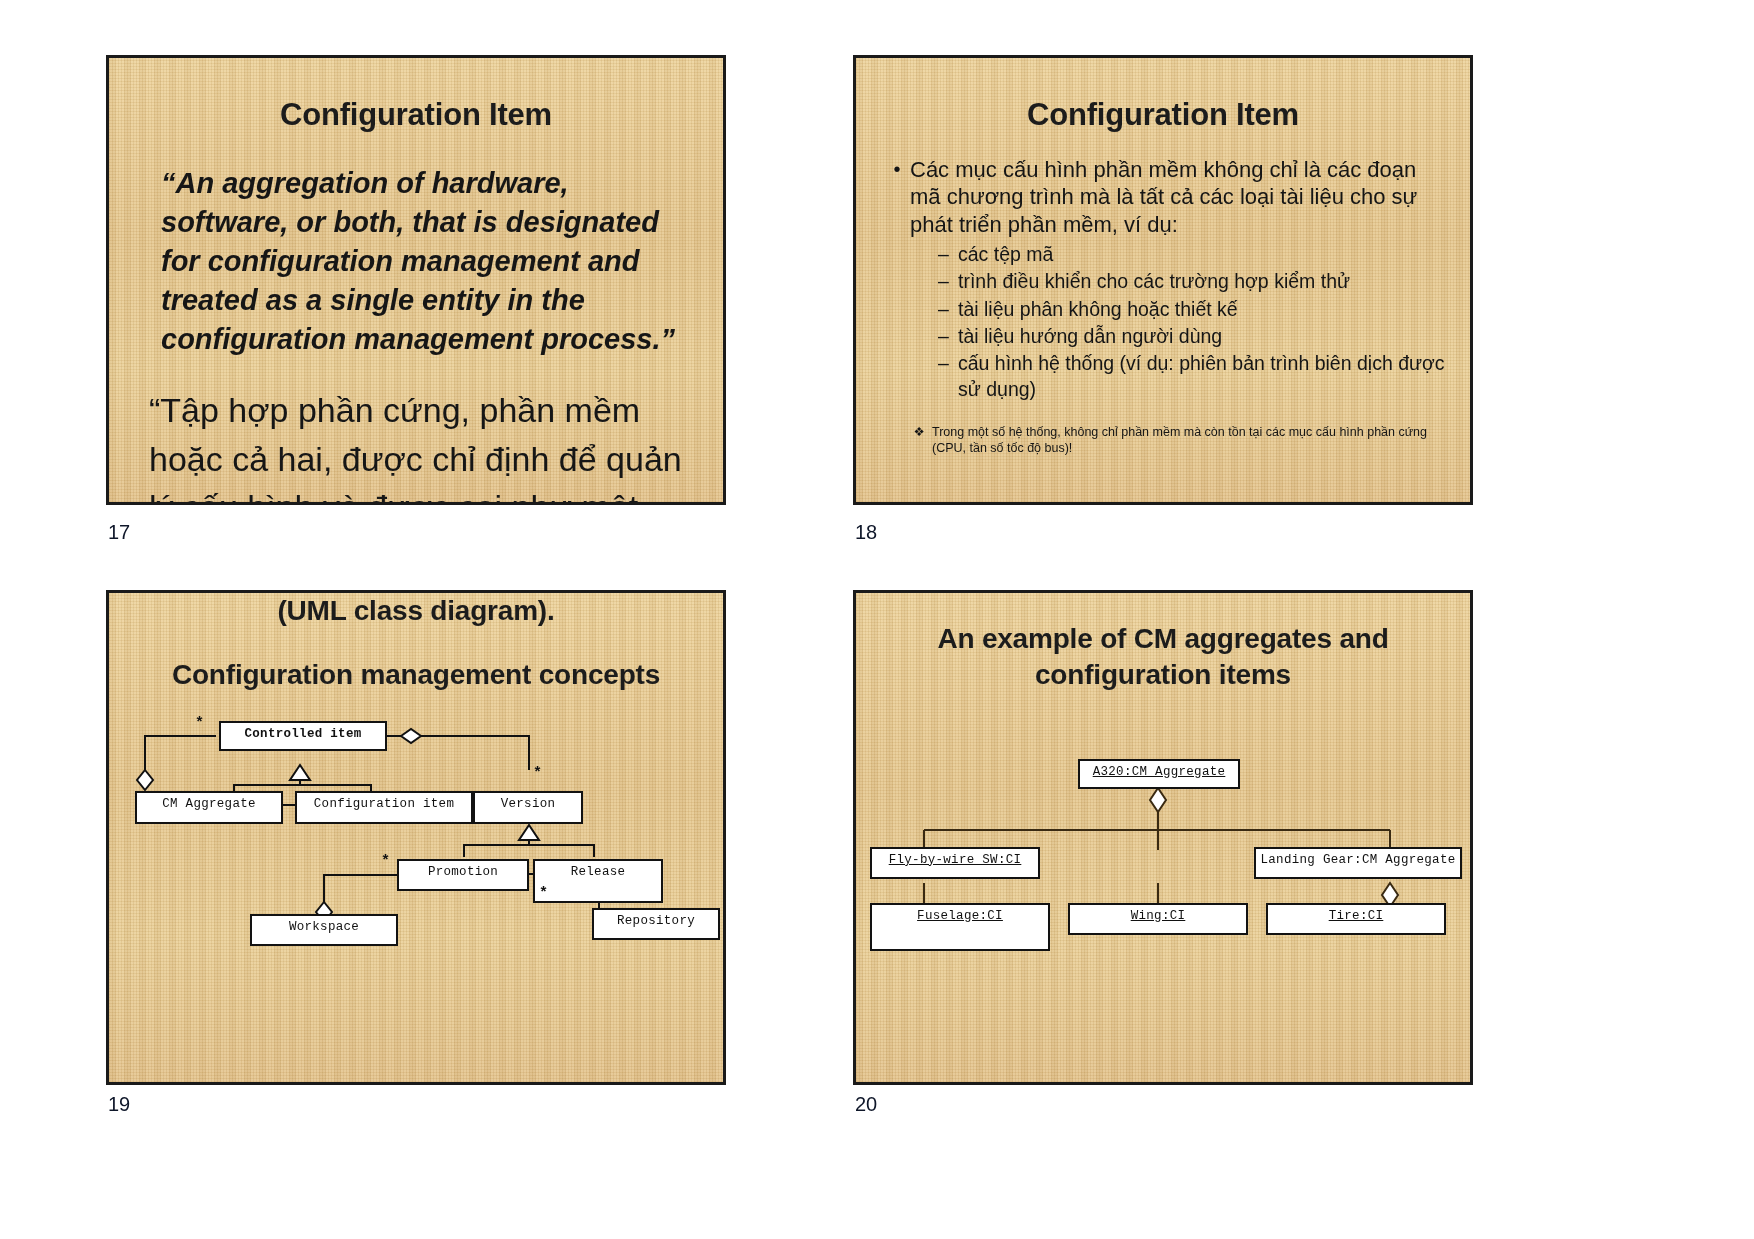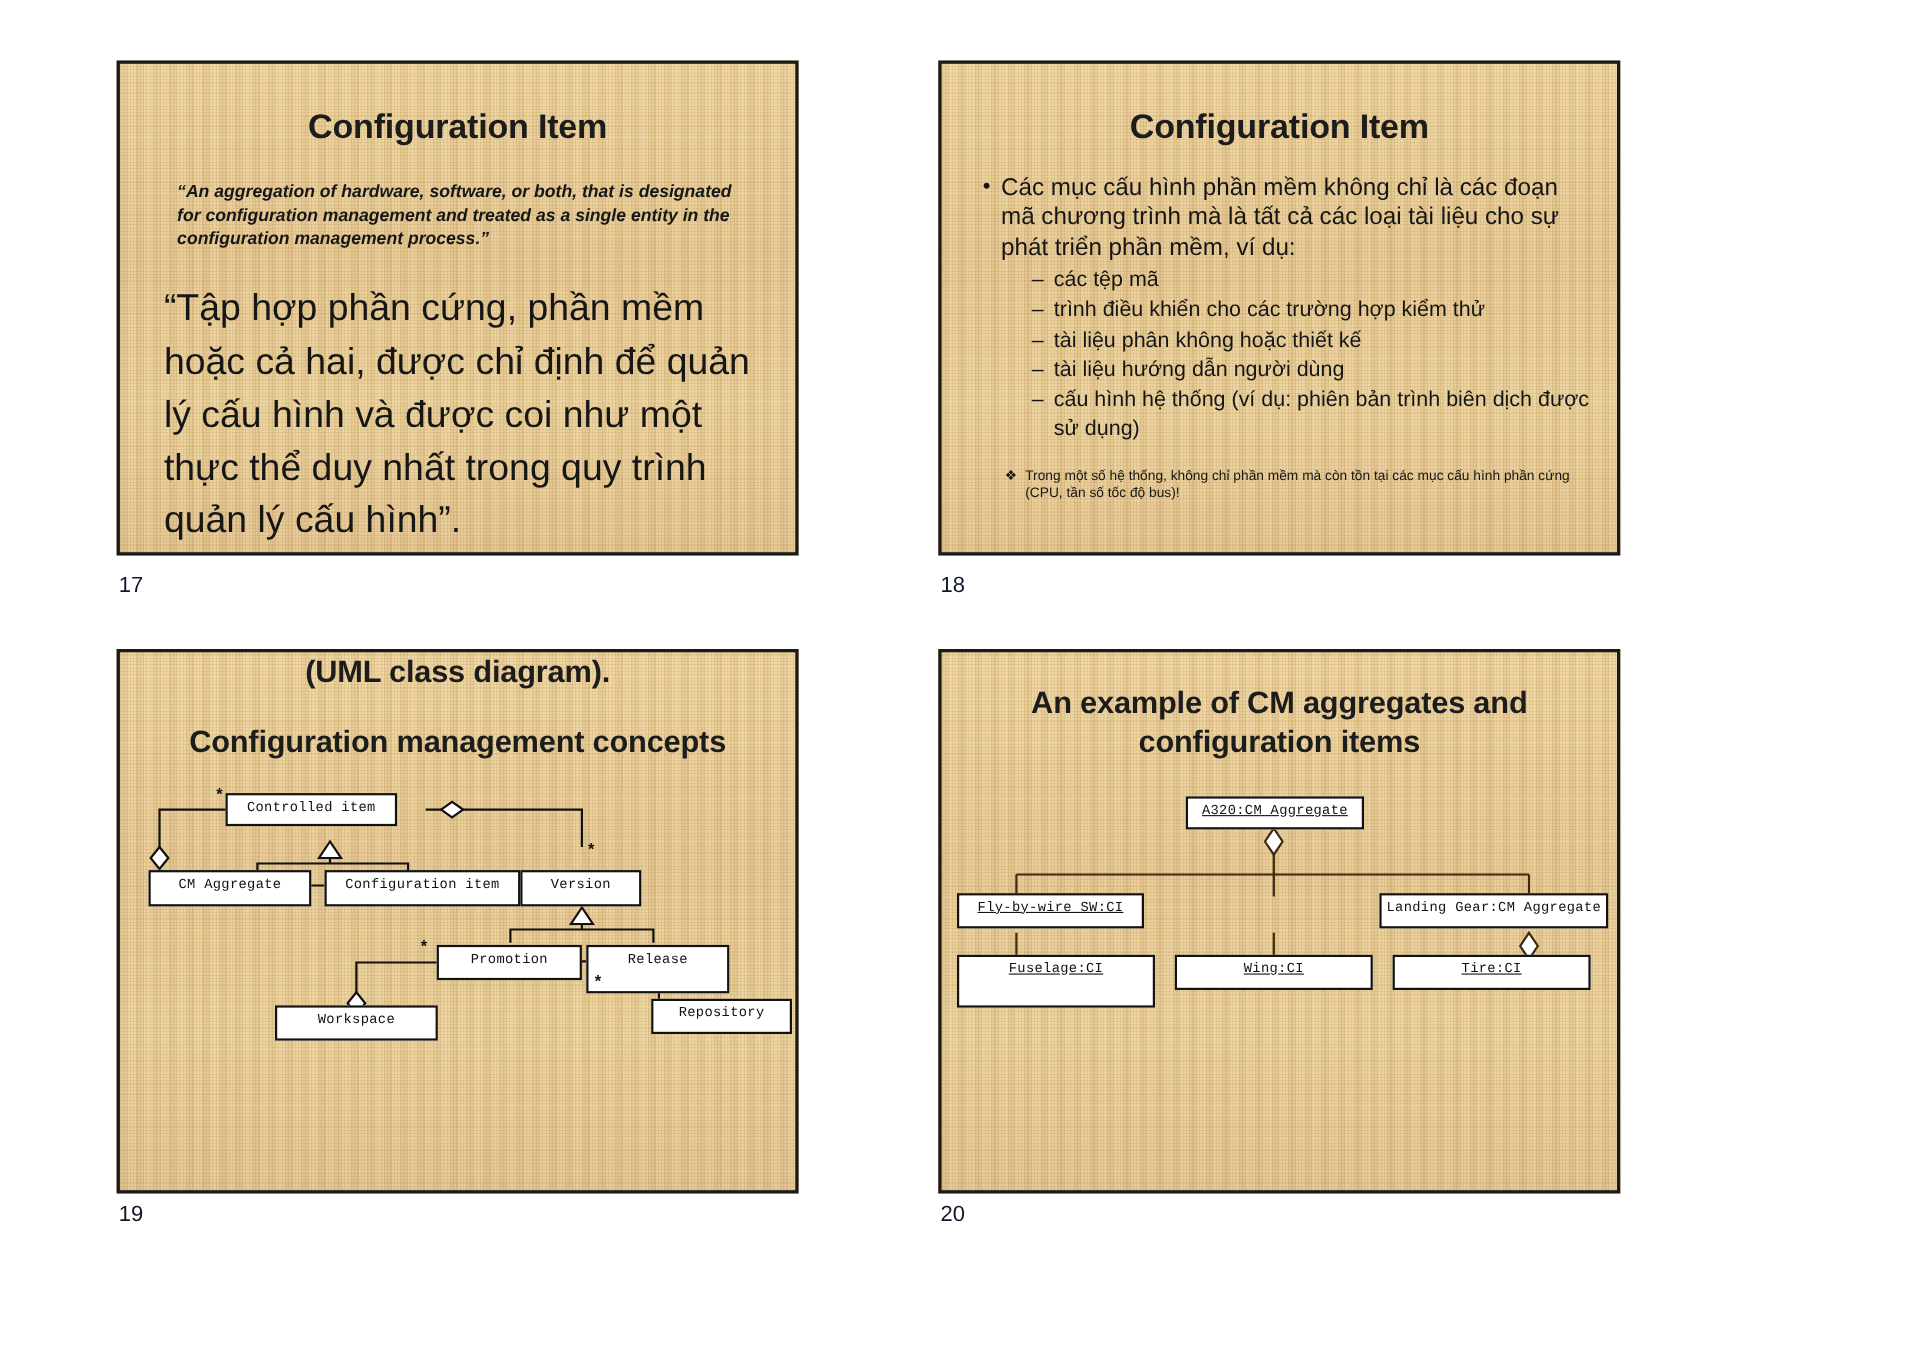--- a/index.html
+++ b/index.html
@@ -65,21 +65,21 @@
     font-size: 28px;
     margin-top: 28px;
     line-height: 1.28;
     padding: 0 22px;
   }
 
   
   .quote-en {
     font-style: italic;
     font-weight: bold;
-    font-size: 16px;
+    font-size: 29px;
     line-height: 1.34;
     color: #161616;
     margin: 32px 44px 0 52px;
   }
   .quote-vi {
     font-size: 34px;
     line-height: 1.42;
     color: #161616;
     margin: 28px 40px 0 40px;
   }
@@ -229,42 +229,42 @@
           <polygon points="215,195 223,205 215,215 207,205"></polygon>
           <polygon points="545,215 553,206 563,215 553,224"></polygon>
         </g>
 
         <g stroke="#111" stroke-width="2" fill="#fff">
           <polygon points="191,58 181,73 201,73"></polygon>
           <polygon points="420,118 410,133 430,133"></polygon>
         </g>
       </svg>
 
-      <div class="node" style="left:96px; top:14px; width:156px; height:30px;"><span>Controlled item</span></div>
+      <div class="node" style="left:110px; top:14px; width:168px; height:30px;font-weight:bold;"><span>Controlled item</span></div>
       <div class="node" style="left:26px; top:84px; width:148px; height:33px;"><span>CM Aggregate</span></div>
       <div class="node" style="left:186px; top:84px; width:178px; height:33px;"><span>Configuration item</span></div>
       <div class="node" style="left:364px; top:84px; width:110px; height:33px;"><span>Version</span></div>
       <div class="node" style="left:288px; top:152px; width:132px; height:32px;"><span>Promotion</span></div>
       <div class="node" style="left:424px; top:152px; width:130px; height:44px;"><span>Release</span></div>
       <div class="node" style="left:141px; top:207px; width:148px; height:32px;"><span>Workspace</span></div>
       <div class="node" style="left:483px; top:201px; width:128px; height:32px;"><span>Repository</span></div>
 
       <div class="mult" style="left:86px; top:8px;">*</div>
       <div class="mult" style="left:424px; top:58px;">*</div>
       <div class="mult" style="left:272px; top:146px;">*</div>
       <div class="mult" style="left:430px; top:178px;">*</div>
     </div>
   </div>
   <div class="pagenum pn-19">19</div>
 
   <div class="slide slide-br">
     <div class="slide-title title-b">An example of CM aggregates and</div>
     <div class="slide-title" style="font-size:28px;line-height:1.28;">configuration items</div>
 
-    <div class="diagram" style="margin-top:27px;">
+    <div class="diagram" style="margin-top:62px;">
       <svg class="dgsvg" viewBox="0 0 614 330" preserveAspectRatio="none">
         <g stroke="#3a2a12" stroke-width="2" fill="none">
 
           <path d="M302,45 L302,75"></path>
 
           <path d="M68,75 L534,75"></path>
 
           <path d="M68,75 L68,95"></path>
           <path d="M302,75 L302,95"></path>
           <path d="M534,75 L534,95"></path>

